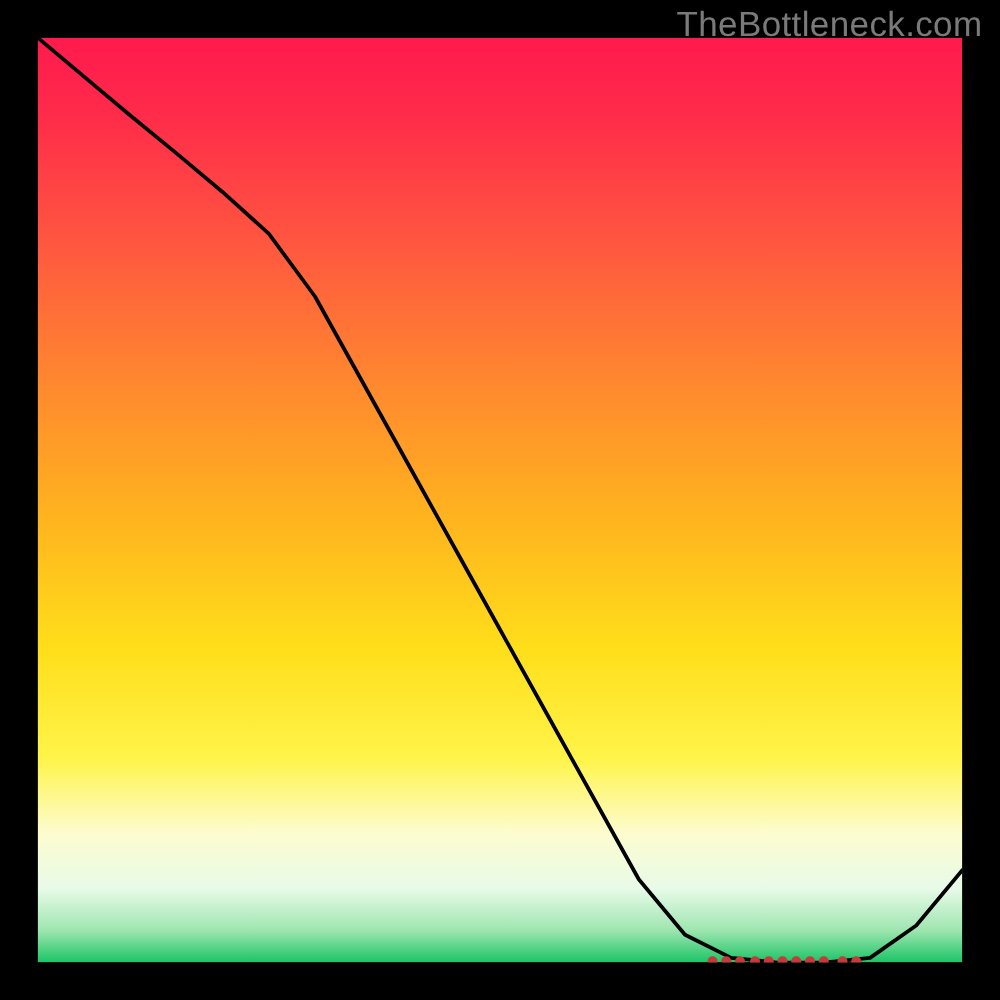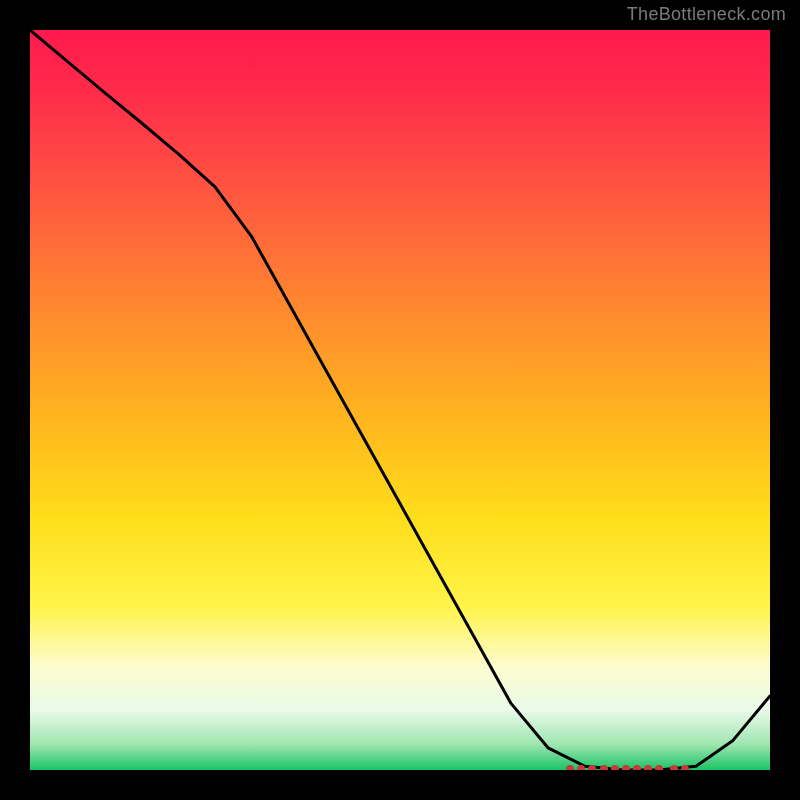--- a/index.html
+++ b/index.html
@@ -15,21 +15,21 @@
     position: relative;
     width: 800px;
     height: 800px;
     background: #000;
   }
   .watermark {
     position: absolute;
     top: 4px;
     right: 14px;
     color: #7a7a7a;
-    font-size: 18px;
+    font-size: 28px;
     font-weight: 500;
     letter-spacing: 0.3px;
     z-index: 20;
   }
   .plot-area {
     position: absolute;
     left: 30px;
     top: 30px;
     width: 740px;
     height: 740px;

